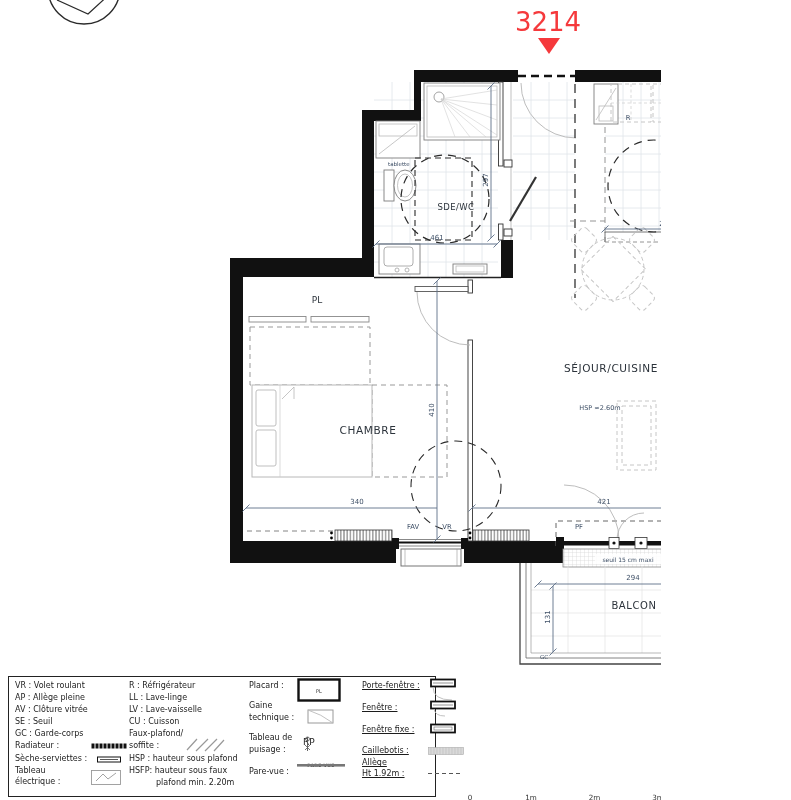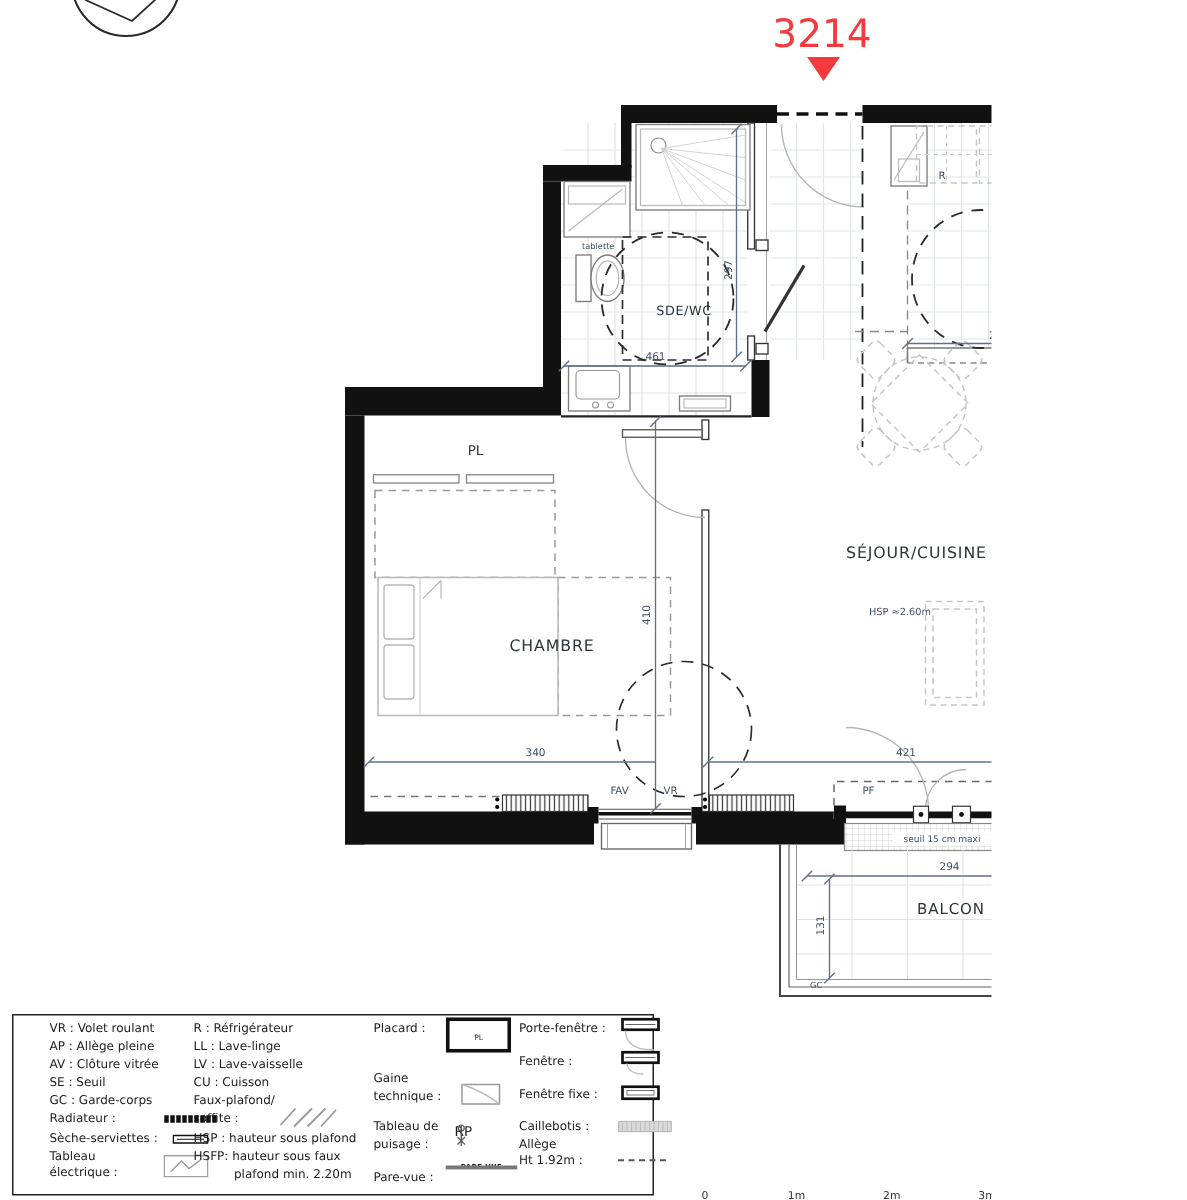--- a/index.html
+++ b/index.html
@@ -24,24 +24,24 @@
 
   
   #legend{position:absolute;left:8px;top:676px;width:426px;height:119px;
           border:1.3px solid #222;background:#fff;font-size:8px;color:#1c1c1c;}
   #legend .ttl{height:13px;line-height:13px;padding:0 4px;border-bottom:1.3px solid #222;
                font-size:10px;font-weight:600;letter-spacing:0.4px;}
   #legend .body{position:relative;width:100%;height:104px;}
   .lcol{position:absolute;top:3px;}
   .lrow{position:relative;height:12.1px;line-height:12.1px;white-space:nowrap;}
   .lic{position:absolute;top:1px;}
-  #c1{left:6px;width:114px;margin-left:18px;}
+  #c1{left:6px;width:114px;}
   #c2{left:120px;width:120px;}
   #c3{left:240px;width:97px;}
-  #c4{left:337px;width:86px;}
+  #c4{left:353px;width:86px;text-decoration:underline;}
   .ind{padding-left:27px;}
   .pv{font-size:4.6px;font-weight:bold;letter-spacing:0.3px;line-height:5px;text-align:center;}
 </style>
 </head>
 <body>
 
 <div id="stage">
 <svg width="791" height="800" viewBox="0 0 791 800">
   <defs>
     <pattern id="hv" width="3.2" height="4" patternUnits="userSpaceOnUse">
@@ -379,21 +379,21 @@
       <div class="lrow ind">plafond min. 2.20m</div>
     </div>
     <div class="lcol" id="c3">
       <div class="lrow"><span>Placard :</span>
         <span class="lic" style="left:48px;top:-2px">
               <svg width="44" height="24">
                 <rect x="1.5" y="1.5" width="41" height="21" fill="#fff" stroke="#111" stroke-width="2.4"></rect>
                 <text x="22" y="15" text-anchor="middle" font-size="5" fill="#333">PL</text>
               </svg>
             </span></div>
-      <div class="lrow" style="margin-top:21px">Gaine</div>
+      <div class="lrow" style="margin-top:8px">Gaine</div>
       <div class="lrow"><span>technique :</span>
         <span class="lic" style="left:58px;top:-4px">
               <svg width="28" height="17">
                 <rect x="1" y="2" width="25" height="13" fill="#fff" stroke="#999" stroke-width="1"></rect>
                 <path d="M1 2Q14 6 26 15" stroke="#bbb" stroke-width="0.9" fill="none"></path>
               </svg>
             </span></div>
       <div class="lrow" style="margin-top:8px">Tableau de</div>
       <div class="lrow"><span>puisage :</span>
         <span class="lic" style="left:54px;top:-8px;font-size:9px;font-weight:500"><span>RP</span><svg width="9" height="16" style="vertical-align:-3px">

